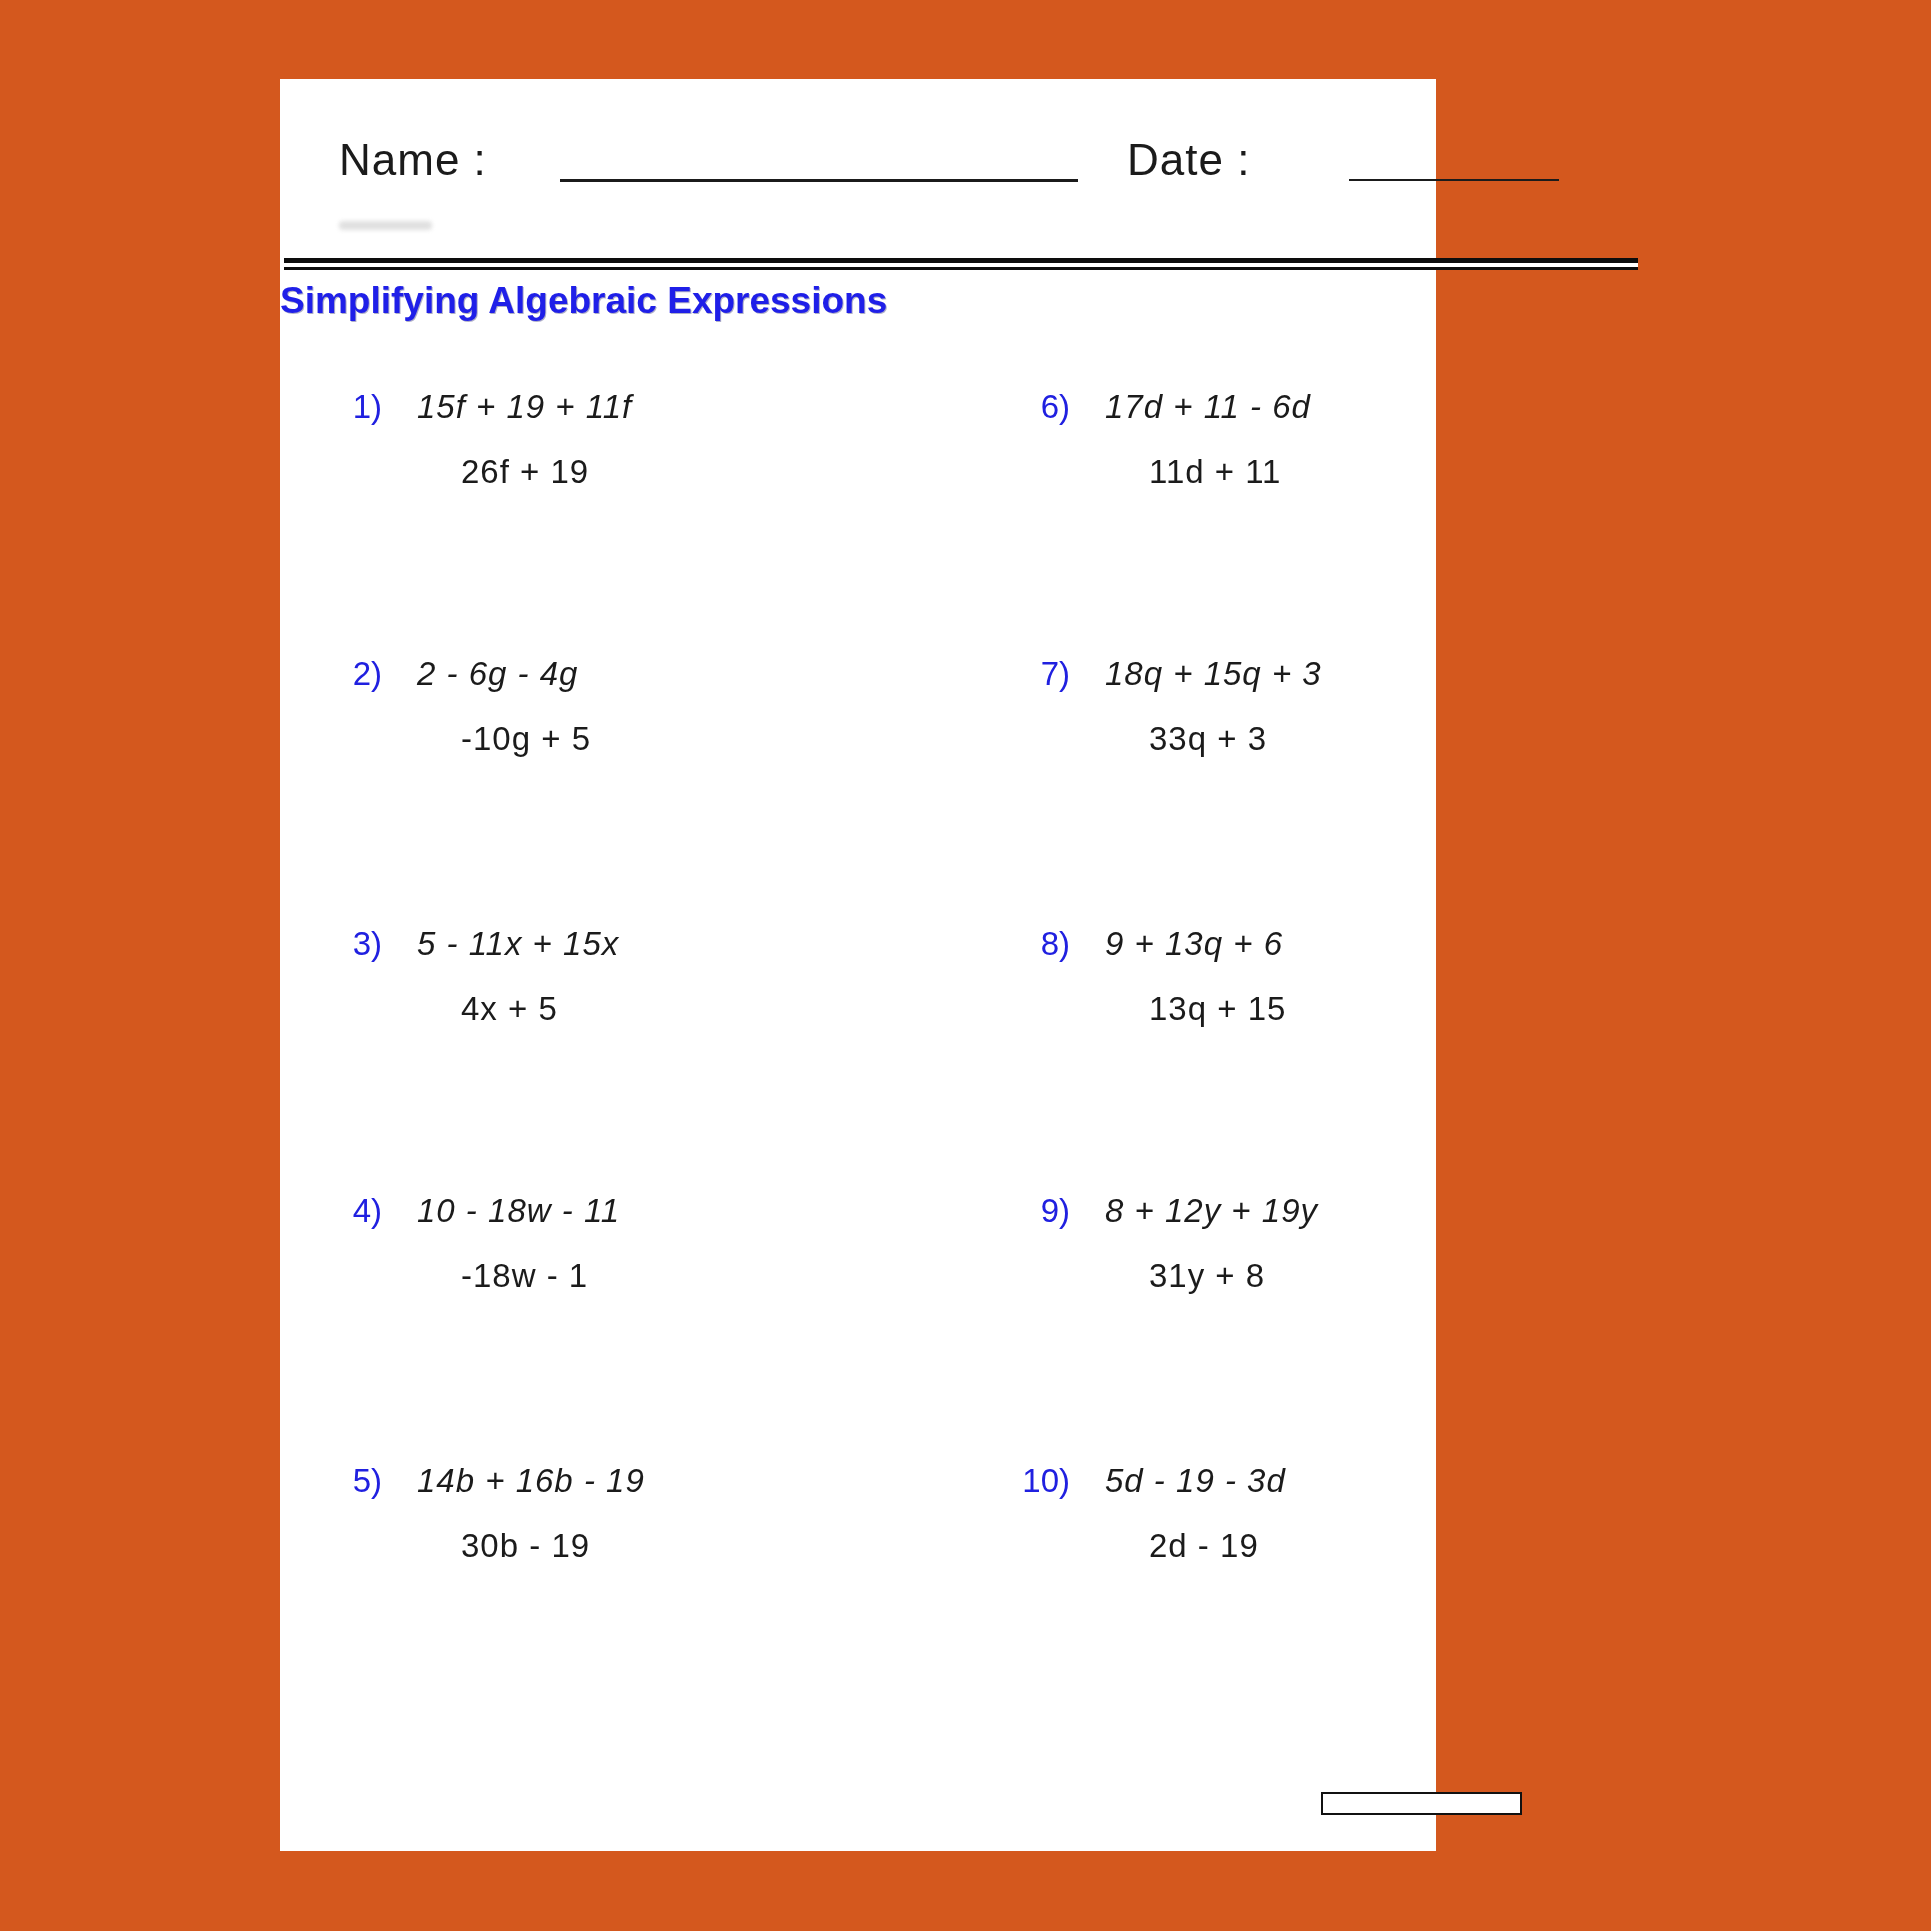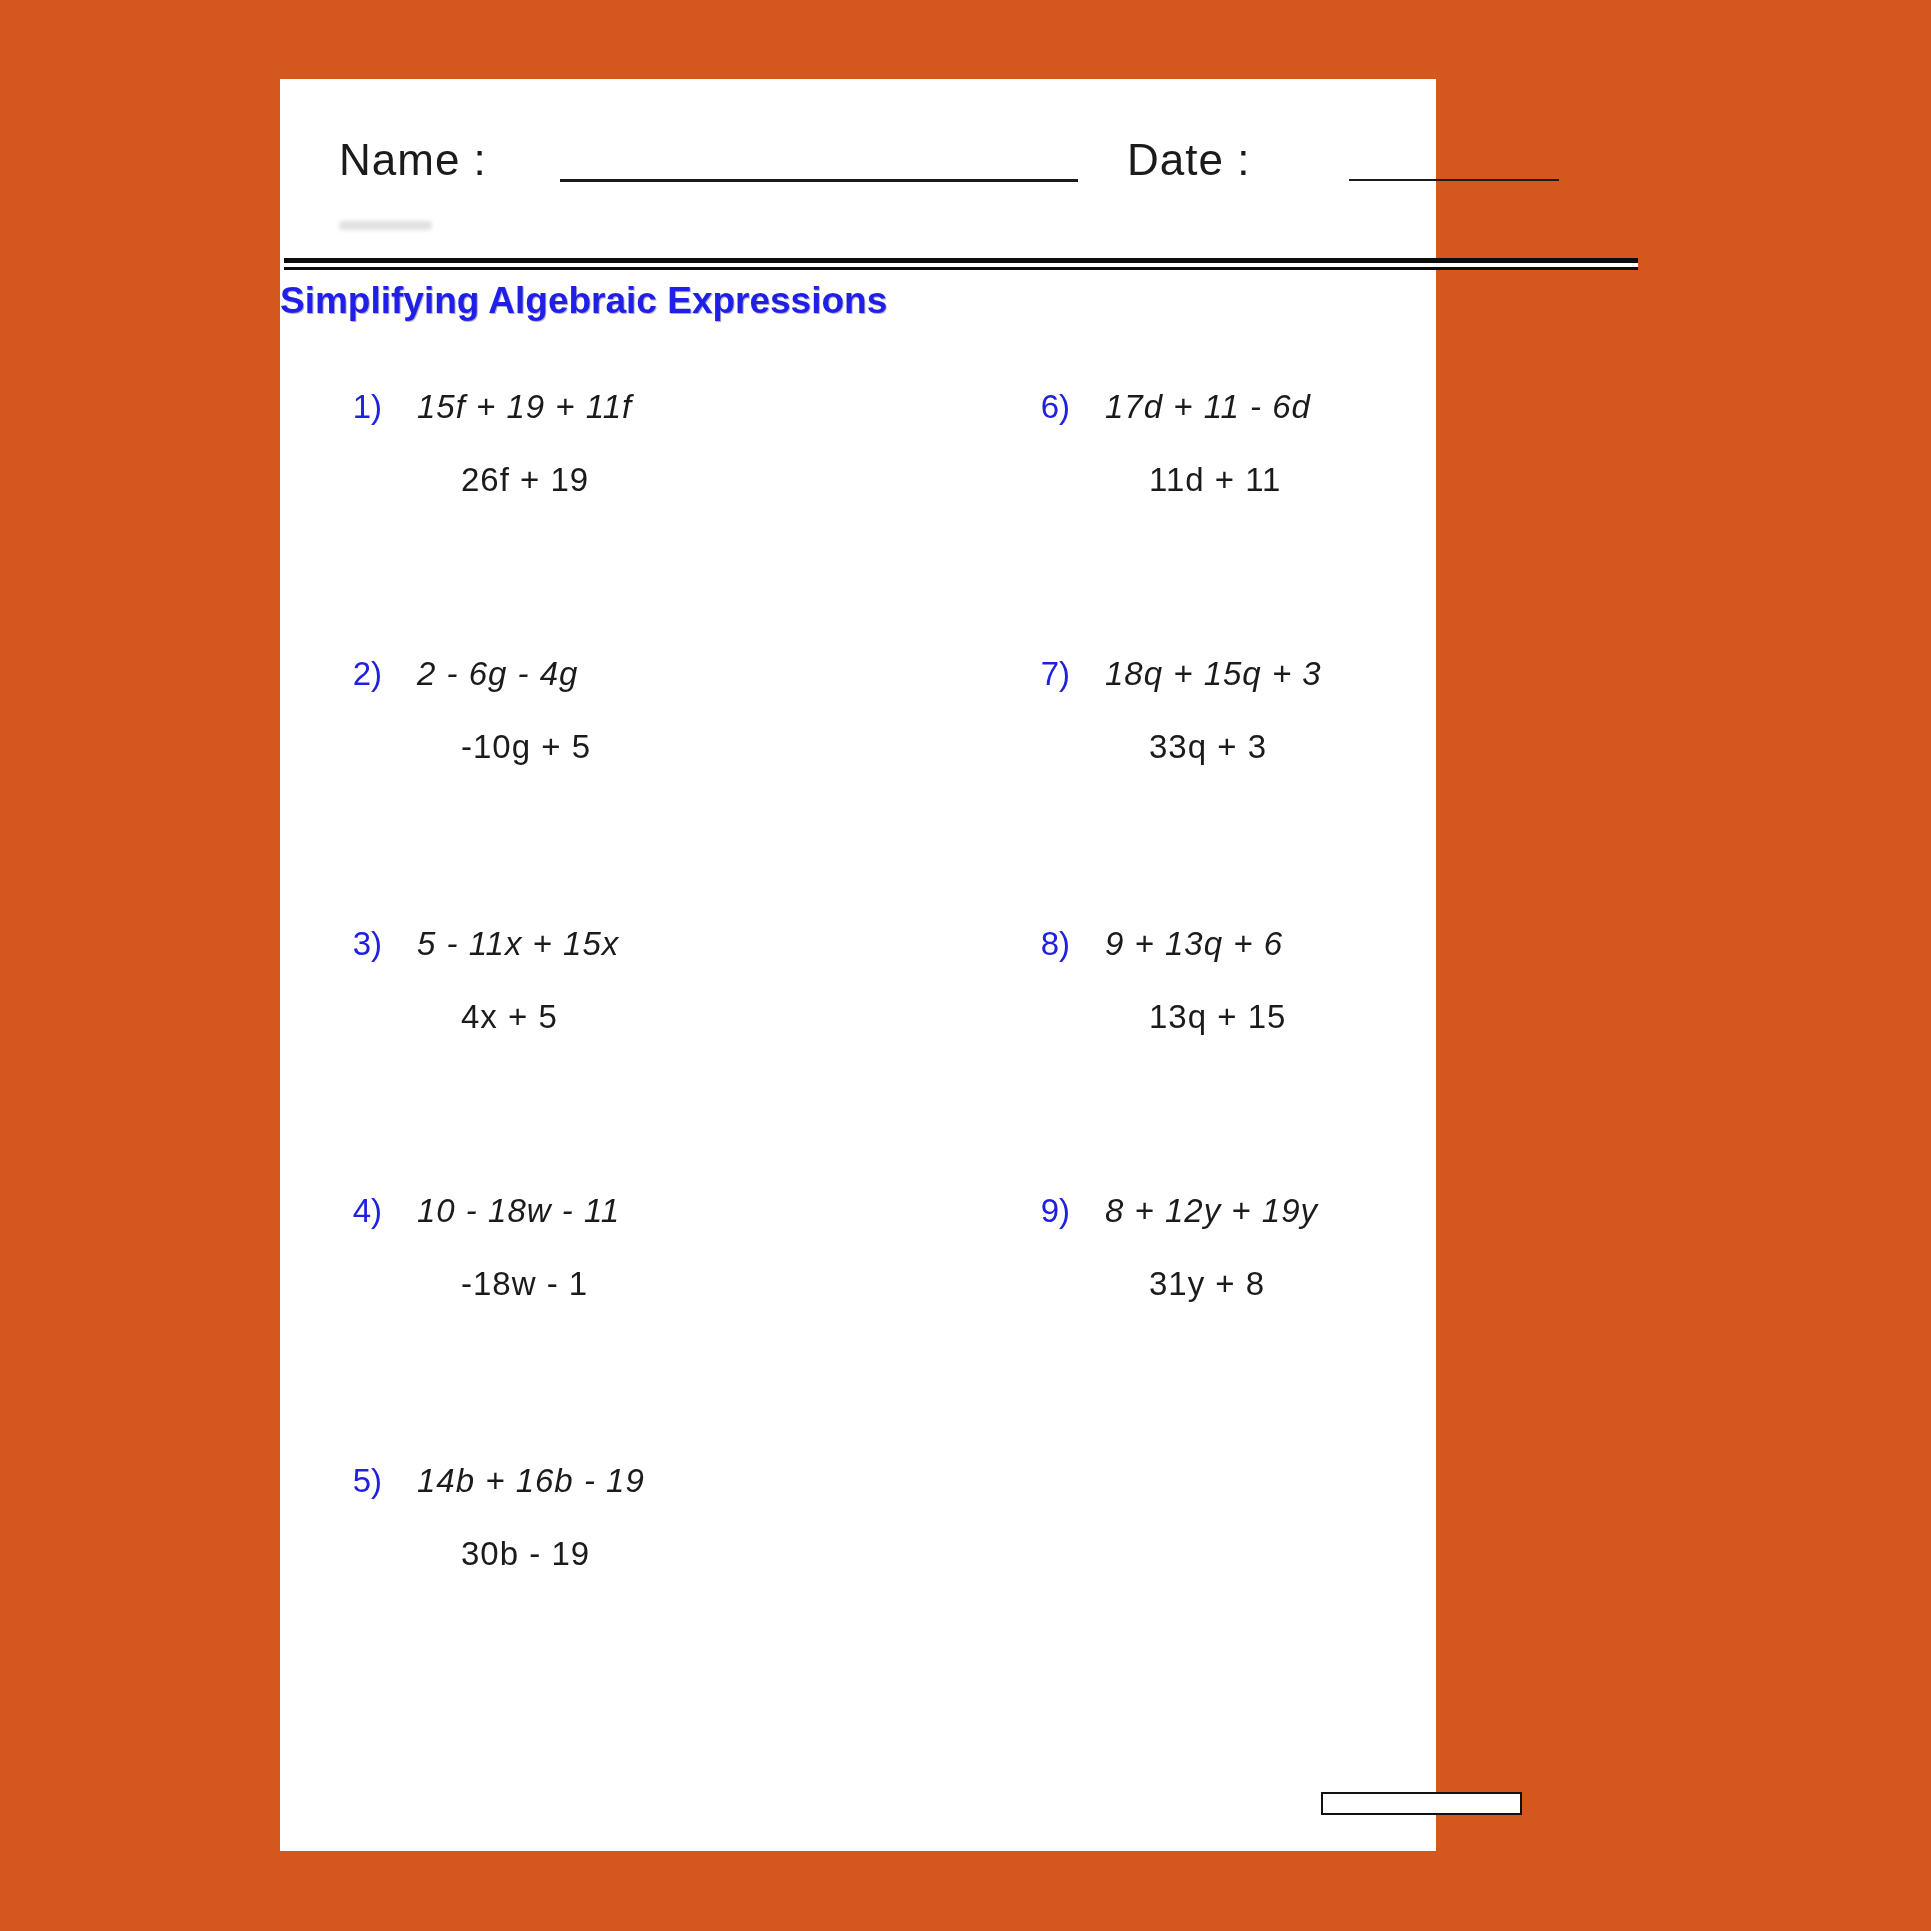--- a/index.html
+++ b/index.html
@@ -51,21 +51,21 @@
   .row-3 { top:844px; }
   .row-4 { top:1111px; }
   .row-5 { top:1381px; }
   .prow { display:flex; }
   .pnum {
     width:68px; text-align:right;
     color:#2020e0; margin-right:35px;
     white-space:pre;
   }
   .pexpr { white-space:pre; letter-spacing:1px;font-style:italic; }
-  .panswer { margin-left:147px; margin-top:31px; letter-spacing:1px; white-space:pre; }
+  .panswer { margin-left:147px; margin-top:23px; letter-spacing:1px; white-space:pre; }
   .answer-box {
     position:absolute; left:1041px; top:1713px;
     width:197px; height:19.3px;
     border:2.9px solid #111111;
     background:#ffffff;
   }
 </style>
 </head>
 <body>
 
@@ -148,17 +148,24 @@
   </div>
 
   <div class="problem col-r row-4">
     <div class="prow">
       <span class="pnum">9)</span>
       <span class="pexpr">8 + 12y + 19y</span>
     </div>
     <div class="panswer">31y + 8</div>
   </div>
 
+  <div class="problem col-r row-5">
+    <div class="prow">
+      <span class="pnum">10)</span>
+      <span class="pexpr">5d - 19 - 3d</span>
+    </div>
+    <div class="panswer">2d - 19</div>
+  </div>
 
   <div class="answer-box"></div>
 
 </div>
 
 
 </body></html>

